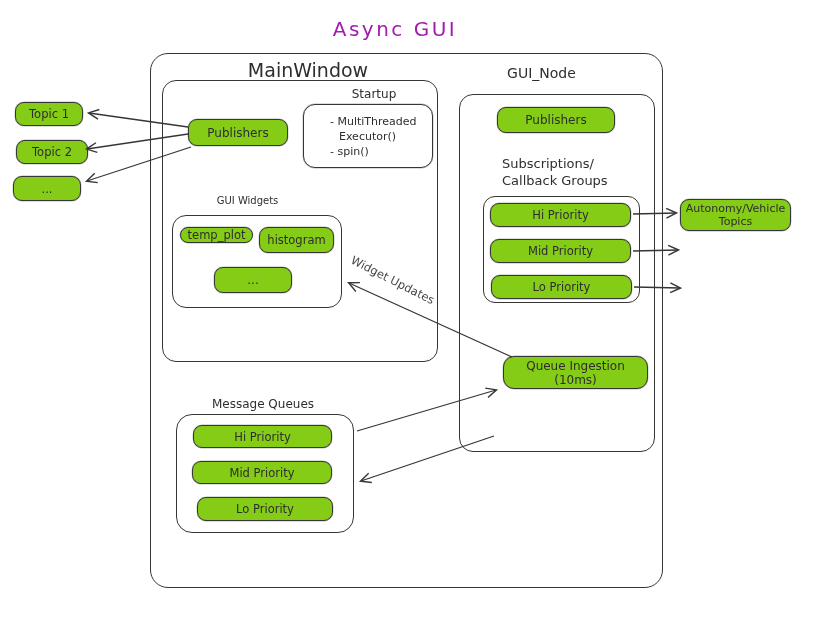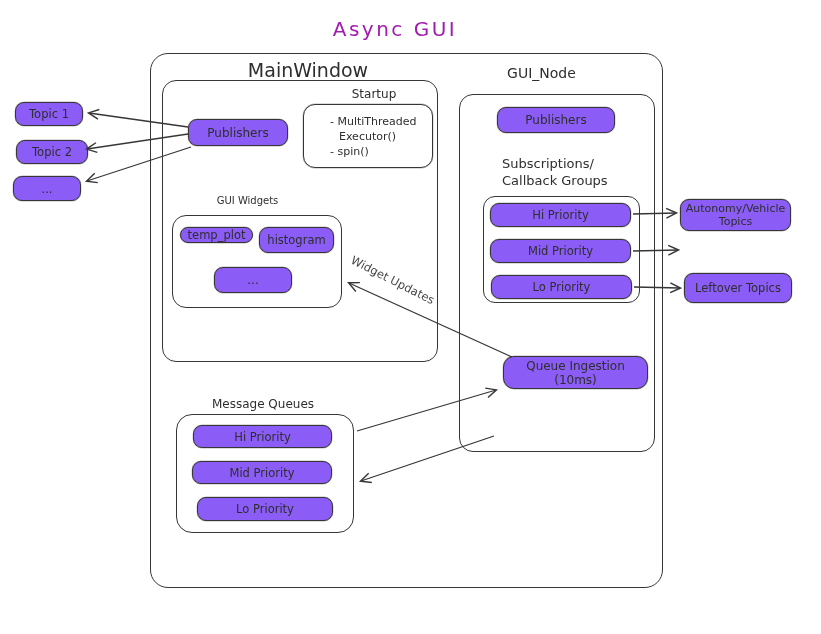--- a/index.html
+++ b/index.html
@@ -14,21 +14,21 @@
   }
   .abs { position: absolute; box-sizing: border-box; }
   .frame {
     border: 1.6px solid #363636;
     border-radius: 16px;
     background: transparent;
   }
   .box {
     border: 1.5px solid #363636;
     border-radius: 9px;
-    background: #8b5cf6;
+    background: #84cc16;
     display: flex;
     align-items: center;
     justify-content: center;
     text-align: center;
     font-size: 12px;
     line-height: 14px;
     box-shadow: 0 0 0 0.4px rgba(54,54,54,0.35);
   }
   .lbl {
     display: flex;
@@ -110,21 +110,20 @@
   <div class="abs lbl left section-label" style="left:502px; top:172px; width:130px; height:16px; font-size:13px;">Callback Groups</div>
 
   <div class="abs frame" style="left:483px; top:196px; width:157px; height:107px; border-radius:12px;"></div>
   <div class="abs box fs11" style="left:490px; top:203px; width:141px; height:24px;">Hi Priority</div>
   <div class="abs box fs11" style="left:490px; top:239px; width:141px; height:24px;">Mid Priority</div>
   <div class="abs box fs11" style="left:491px; top:275px; width:141px; height:24px;">Lo Priority</div>
 
   <div class="abs box" style="left:503px; top:356px; width:145px; height:33px; border-radius:11px;">Queue Ingestion (10ms)</div>
 
   <div class="abs box wrap2" style="left:680px; top:199px; width:111px; height:32px;">Autonomy/Vehicle Topics</div>
-  <div class="abs box fs11" style="left:684px; top:273px; width:108px; height:30px;">Leftover Topics</div>
 
   <div class="abs box fs11" style="left:15px; top:102px; width:68px; height:24px;">Topic 1</div>
   <div class="abs box fs11" style="left:16px; top:140px; width:72px; height:24px;">Topic 2</div>
   <div class="abs box fs11" style="left:13px; top:176px; width:68px; height:25px;">...</div>
 
   <div class="abs lbl small-label" style="left:208px; top:395px; width:110px; height:17px;">Message Queues</div>
   <div class="abs frame" style="left:176px; top:414px; width:178px; height:119px; border-radius:16px;"></div>
   <div class="abs box fs11" style="left:193px; top:425px; width:139px; height:23px;">Hi Priority</div>
   <div class="abs box fs11" style="left:192px; top:461px; width:140px; height:23px;">Mid Priority</div>
   <div class="abs box fs11" style="left:197px; top:497px; width:136px; height:24px;">Lo Priority</div>

